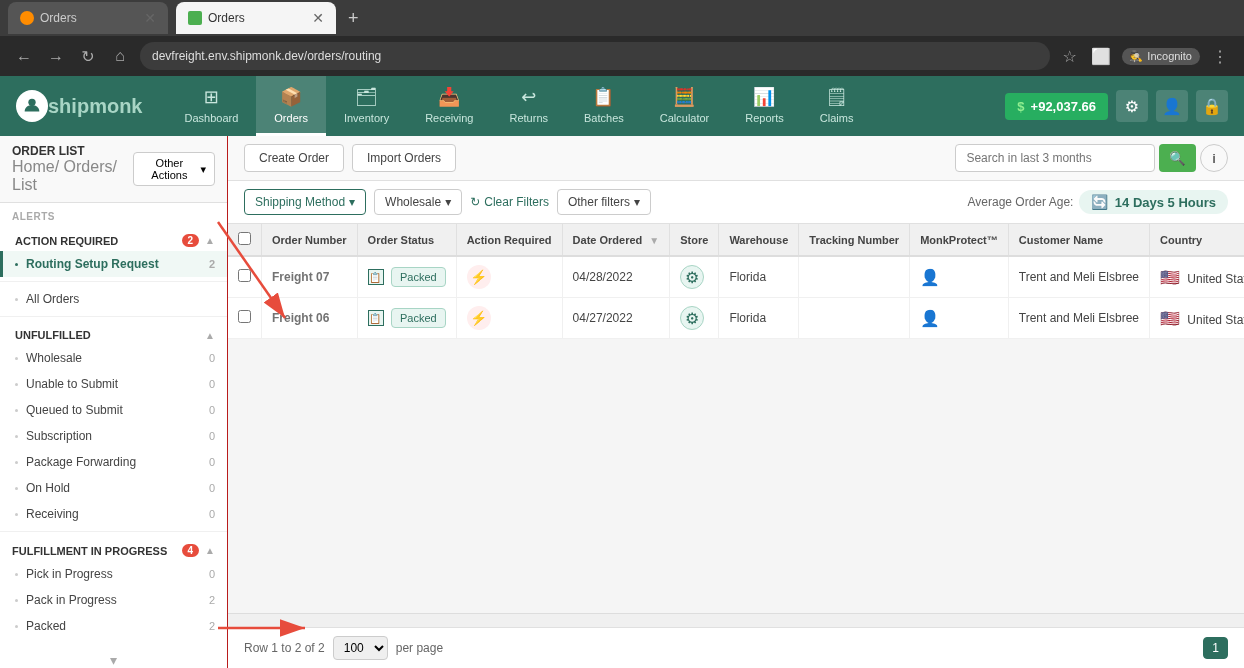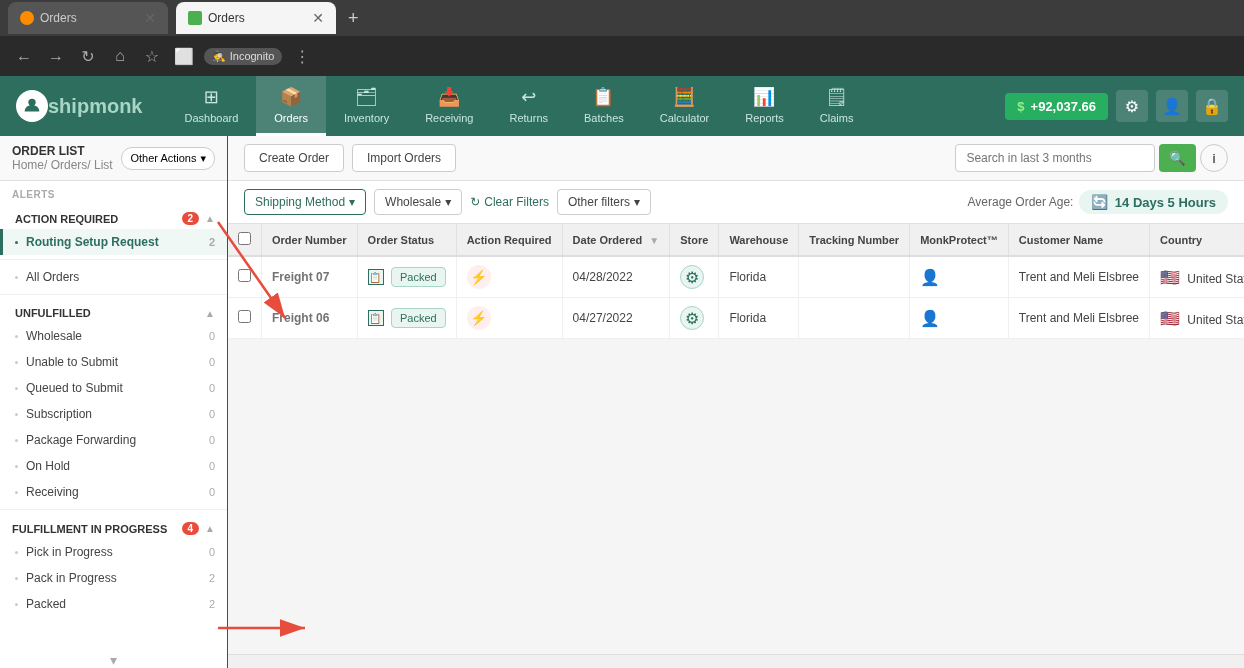--- a/index.html
+++ b/index.html
@@ -43,22 +43,22 @@
     
     .main-layout { display: flex; height: calc(668px - 36px - 40px - 60px); overflow: hidden; }
 
     
     .sidebar { width: 228px; background: #fff; border-right: 1px solid #b91c1c; overflow-y: auto; flex-shrink: 0; position: relative; }
     .sidebar::-webkit-scrollbar { width: 4px; }
     .sidebar::-webkit-scrollbar-thumb { background: #ccc; border-radius: 2px; }
 
     .order-list-header { padding: 8px 12px; background: #f9f9f9; border-bottom: 1px solid #e0e0e0; display: flex; align-items: center; gap: 8px; }
     .order-list-title { font-size: 12px; font-weight: 700; color: #333; }
-    .breadcrumb { font-size: 12px; color: #888; }
-    .other-actions-btn { background: #fff; border: 1px solid #ccc; border-radius: 11px; padding: 4px 8px; font-size: 11px; cursor: pointer; display: flex; align-items: center; gap: 4px; margin-left: auto; }
+    .breadcrumb { font-size: 16px; color: #888; }
+    .other-actions-btn { background: #fff; border: 1px solid #ccc; border-radius: 4px; padding: 4px 8px; font-size: 11px; cursor: pointer; display: flex; align-items: center; gap: 4px; margin-left: auto; }
 
     .sidebar-section-label { padding: 8px 12px 4px; font-size: 10px; font-weight: 700; color: #aaa; letter-spacing: 0.5px; text-transform: uppercase; }
     .sidebar-item { padding: 6px 12px; display: flex; align-items: center; gap: 8px; cursor: pointer; color: #444; font-size: 12px; border-left: 3px solid transparent; }
     .sidebar-item.active { border-left-color: #2d6e5e; background: #f0f8f5; color: #2d6e5e; font-weight: 600; }
     .sidebar-item.section-header { font-weight: 700; color: #333; padding: 8px 12px 4px; font-size: 11px; justify-content: space-between; }
     .sidebar-badge { background: #e74c3c; color: #fff; border-radius: 10px; padding: 1px 6px; font-size: 10px; font-weight: 700; margin-left: auto; }
     .sidebar-count { color: #aaa; font-size: 11px; margin-left: auto; }
     .sidebar-divider { height: 1px; background: #f0f0f0; margin: 4px 0; }
     .collapse-icon { color: #aaa; font-size: 10px; }
 
@@ -139,20 +139,21 @@
     <span class="tab-close">✕</span>
   </div>
   <span class="new-tab-btn">+</span>
 </div>
 
 <div class="address-bar">
   <span class="nav-btn">←</span>
   <span class="nav-btn">→</span>
   <span class="nav-btn">↻</span>
   <span class="nav-btn">⌂</span>
+  <input class="address-input" type="text" value="devfreight.env.shipmonk.dev/orders/routing" style="">
   <div class="browser-icons">
     <span class="nav-btn">☆</span>
     <span class="nav-btn">⬜</span>
     <div class="incognito-badge">
       <span>🕵</span>
       <span>Incognito</span>
     </div>
     <span class="nav-btn">⋮</span>
   </div>
 </div>
@@ -483,20 +484,32 @@
 
           </tr>
         </tbody>
       </table>
     </div>
 
     <div style="height:14px;background:#f0f0f0;border-top:1px solid #ddd;overflow-x:scroll;">
       <div style="width:1600px;height:14px;"></div>
     </div>
 
+    <div class="table-footer">
+      <span>Row 1 to 2 of 2</span>
+      <select class="page-select">
+        <option>100</option>
+        <option>50</option>
+        <option>25</option>
+      </select>
+      <span>per page</span>
+      <div class="pagination">
+        <button class="page-btn">1</button>
+      </div>
+    </div>
 
   </div>
 </div>
 
 <svg style="position:fixed;top:0;left:0;width:1244px;height:668px;pointer-events:none;z-index:9999;" viewBox="0 0 1244 668">
 
   <defs>
     <marker id="arrowhead1" markerWidth="10" markerHeight="7" refX="10" refY="3.5" orient="auto">
       <polygon points="0 0, 10 3.5, 0 7" fill="#e74c3c"></polygon>
     </marker>

